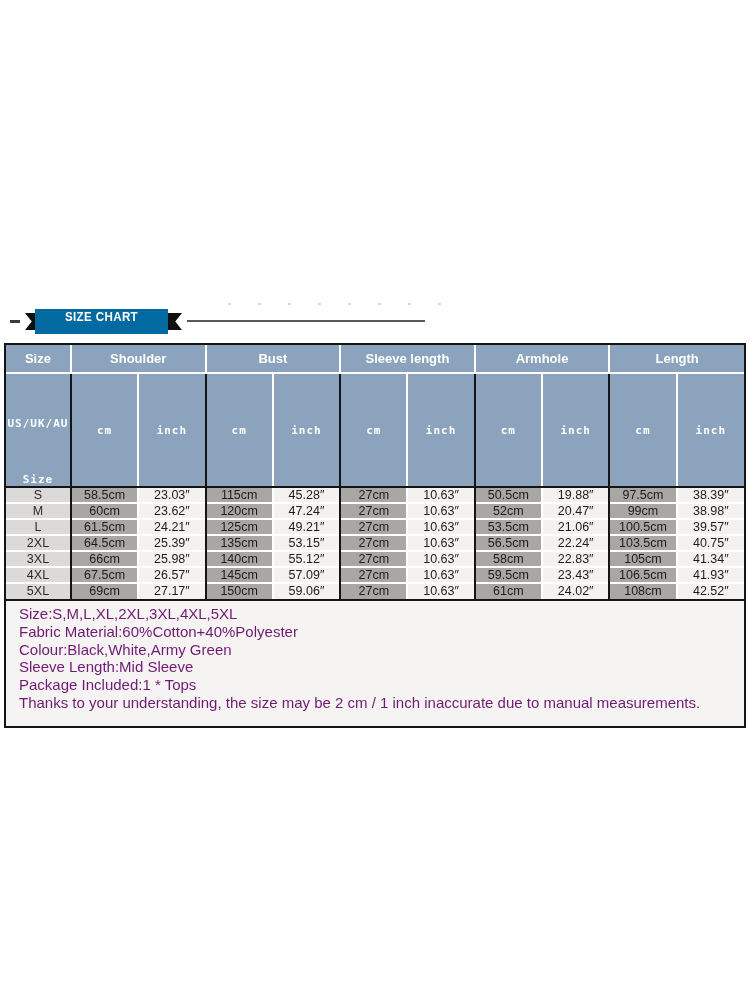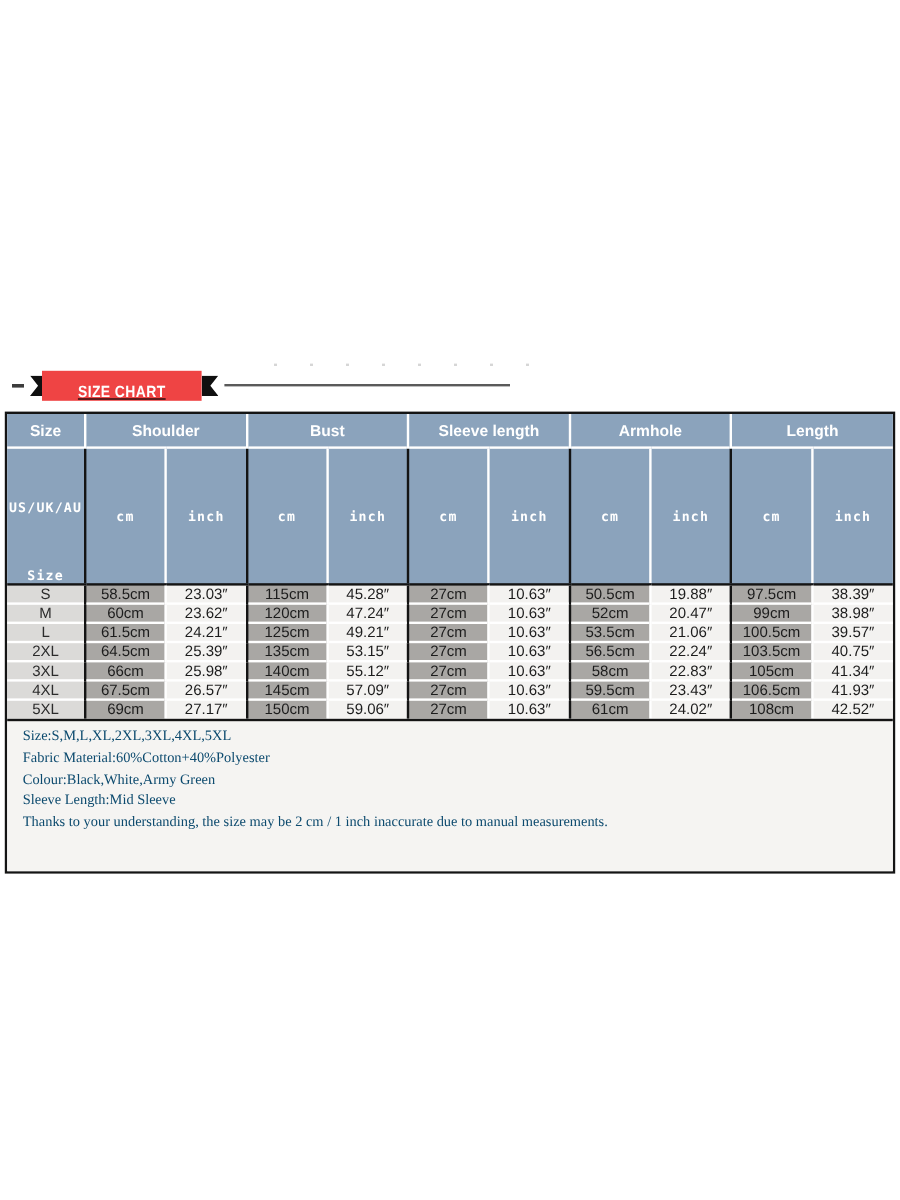--- a/index.html
+++ b/index.html
@@ -25,22 +25,22 @@
   .ribbon-tail.left {
     left: 25px;
     clip-path: polygon(0 0, 100% 0, 100% 100%, 0 100%, 48% 50%);
   }
   .ribbon-tail.right {
     left: 168px;
     clip-path: polygon(0 0, 100% 0, 52% 50%, 100% 100%, 0 100%);
   }
   .ribbon {
     position: absolute; left: 35px; top: 309px;
-    width: 133px; height: 25px; background: #ef4444;
-    display: flex; align-items: flex-end; justify-content: center; text-decoration: underline;
+    width: 133px; height: 25px; background: #0369a1;
+    display: flex; align-items: flex-start; justify-content: center;
   }
   .ribbon span {
     color: #ffffff; font-size: 13.5px; font-weight: bold;
     letter-spacing: 0.4px; transform: scaleX(0.86); white-space: nowrap;
   }
   .banner-line {
     position: absolute; left: 187px; top: 320px;
     width: 238px; height: 2px; background: #5a5a5a;
   }
   .banner-dotted {
@@ -94,23 +94,22 @@
   tbody td.c-inch { background: #F3F2F0; }
 
   
   .notes {
     border-top: 2px solid #141414;
     background: #F5F4F2;
     padding: 4px 8px 8px 13px;
     min-height: 127px;
   }
   .notes .note-line {
-    font-size: 12px; color: #0c4a6e; line-height: 17.8px;
+    font-size: 15px; color: #701a75; line-height: 17.8px;
     white-space: nowrap;
-    font-family: Liberation Serif, serif;
   }
 </style>
 </head>
 <body>
 
 <div class="page">
 
   <div class="banner-dash"></div>
   <div class="ribbon-tail left"></div>
   <div class="ribbon">
@@ -254,17 +253,18 @@
             <td class="c-inch">42.52″</td>
           </tr>
         </tbody>
     </table>
 
     <div class="notes">
       <div class="note-line">Size:S,M,L,XL,2XL,3XL,4XL,5XL</div>
       <div class="note-line">Fabric Material:60%Cotton+40%Polyester</div>
       <div class="note-line">Colour:Black,White,Army Green</div>
       <div class="note-line">Sleeve Length:Mid Sleeve</div>
+      <div class="note-line">Package Included:1 * Tops</div>
       <div class="note-line">Thanks to your understanding, the size may be 2 cm / 1 inch inaccurate due to manual measurements.</div>
     </div>
   </div>
 
 </div>
 
 </body></html>

